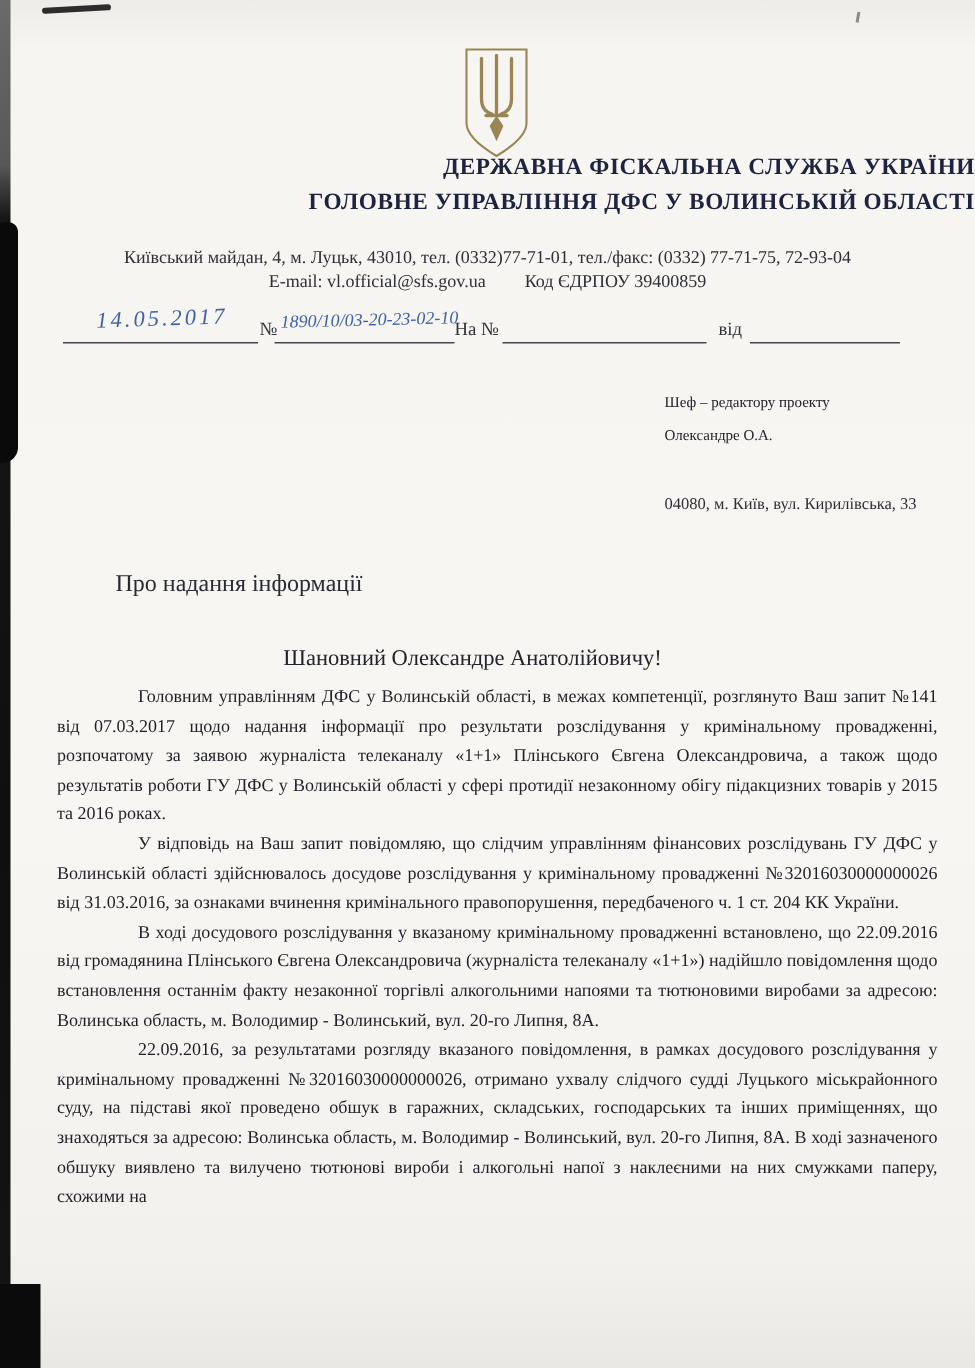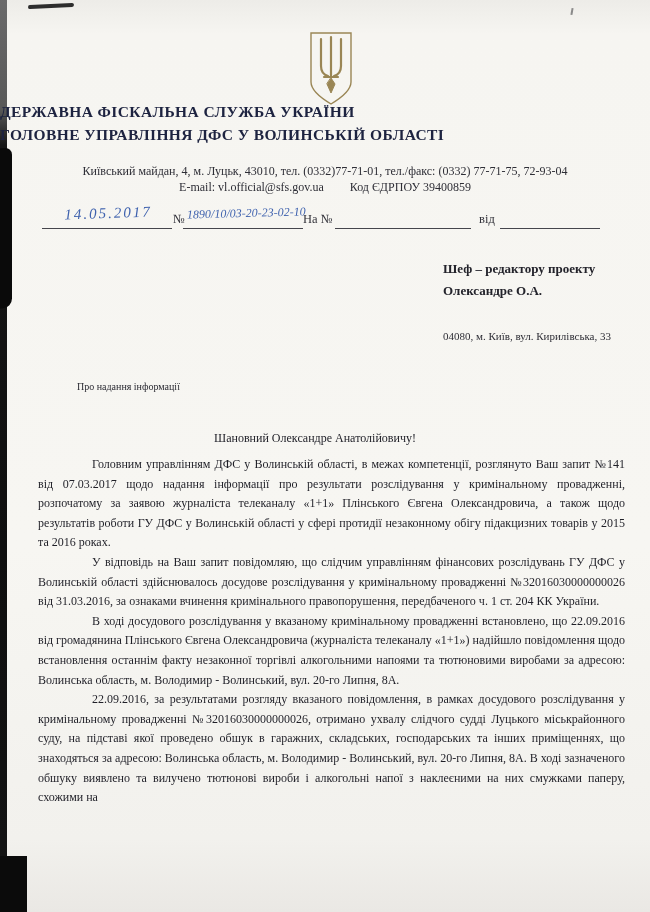--- a/index.html
+++ b/index.html
@@ -23,46 +23,46 @@
     border-radius:2px;transform:rotate(-3deg);}
   .tick-top{position:absolute;left:571px;top:8px;width:2px;height:7px;background:#8a8a8a;transform:rotate(10deg);}
   
   .emblem{position:absolute;left:302px;top:30px;width:58px;height:78px;}
   .emblem svg{width:100%;height:100%;}
   .emblem path{stroke:var(--emblem,#9a8655);fill:none;stroke-linecap:round;}
   .emblem .shield{stroke-width:1.4;}
   .emblem .prong{stroke-width:2.2;}
   .emblem .spike{fill:var(--emblem,#9a8655);stroke-width:1;}
   
-  .org{position:absolute;left:0;right:0;text-align:left;font-weight:bold;
+  .org{position:absolute;left:0;right:0;text-align:right;font-weight:bold;
     color:var(--header-ink,#1d2340);font-size:15.5px;letter-spacing:.4px;white-space:nowrap;}
   .org1{top:103px;} .org2{top:126px;}
   .addr{position:absolute;left:0;right:0;text-align:center;font-size:12px;color:#2e2e36;white-space:nowrap;}
   .addr1{top:164px;}
   .addr2{top:180px;display:flex;justify-content:center;gap:26px;text-align:center;}
   
   .hw{color:var(--handwriting,#3f62ae);font-style:italic;white-space:nowrap;}
   .hw-date{position:absolute;left:50px;top:205px;width:116px;text-align:center;
     font-size:15px;letter-spacing:2px;transform:rotate(-2deg);}
   .hw-number{position:absolute;left:187px;top:206px;font-size:12px;transform:rotate(-1.5deg);}
   .ref-label{position:absolute;font-size:12.5px;color:#33333b;white-space:nowrap;}
   .no-label{left:173px;top:212px;}
   .nano-label{left:303px;top:212px;}
   .vid-label{left:479px;top:212px;}
   .uline{position:absolute;height:0;border-top:1.5px solid #45454c;}
   .u1{left:42px;top:228px;width:130px;}
   .u2{left:183px;top:228px;width:120px;}
   .u3{left:335px;top:228px;width:136px;}
   .u4{left:500px;top:228px;width:100px;}
   
-  .recipient{position:absolute;left:443px;top:258px;width:205px;font-size:13px;line-height:21.5px;color:#23232b;font-weight:bold;}
+  .recipient{position:absolute;left:443px;top:258px;width:205px;font-size:10px;line-height:21.5px;color:#23232b;}
   .recipient-addr{position:absolute;left:443px;top:330px;font-size:11px;color:#2e2e36;white-space:nowrap;}
   
-  .subject{position:absolute;left:77px;top:381px;font-size:10px;color:#2a2a32;}
-  .salutation{position:absolute;left:30px;top:431px;width:570px;text-align:center;font-size:12px;color:#22222a;}
+  .subject{position:absolute;left:77px;top:381px;font-size:16px;color:#2a2a32;}
+  .salutation{position:absolute;left:30px;top:431px;width:570px;text-align:center;font-size:15px;color:#22222a;}
   .body-text{position:absolute;left:38px;top:455px;width:587px;font-size:12px;line-height:19.6px;
     text-align:justify;color:#1f1f27;}
   .body-text p{margin:0;text-indent:54px;}
 </style>
 </head>
 <body>
 
 <div class="page">
 
   <div class="strip-left"></div>

